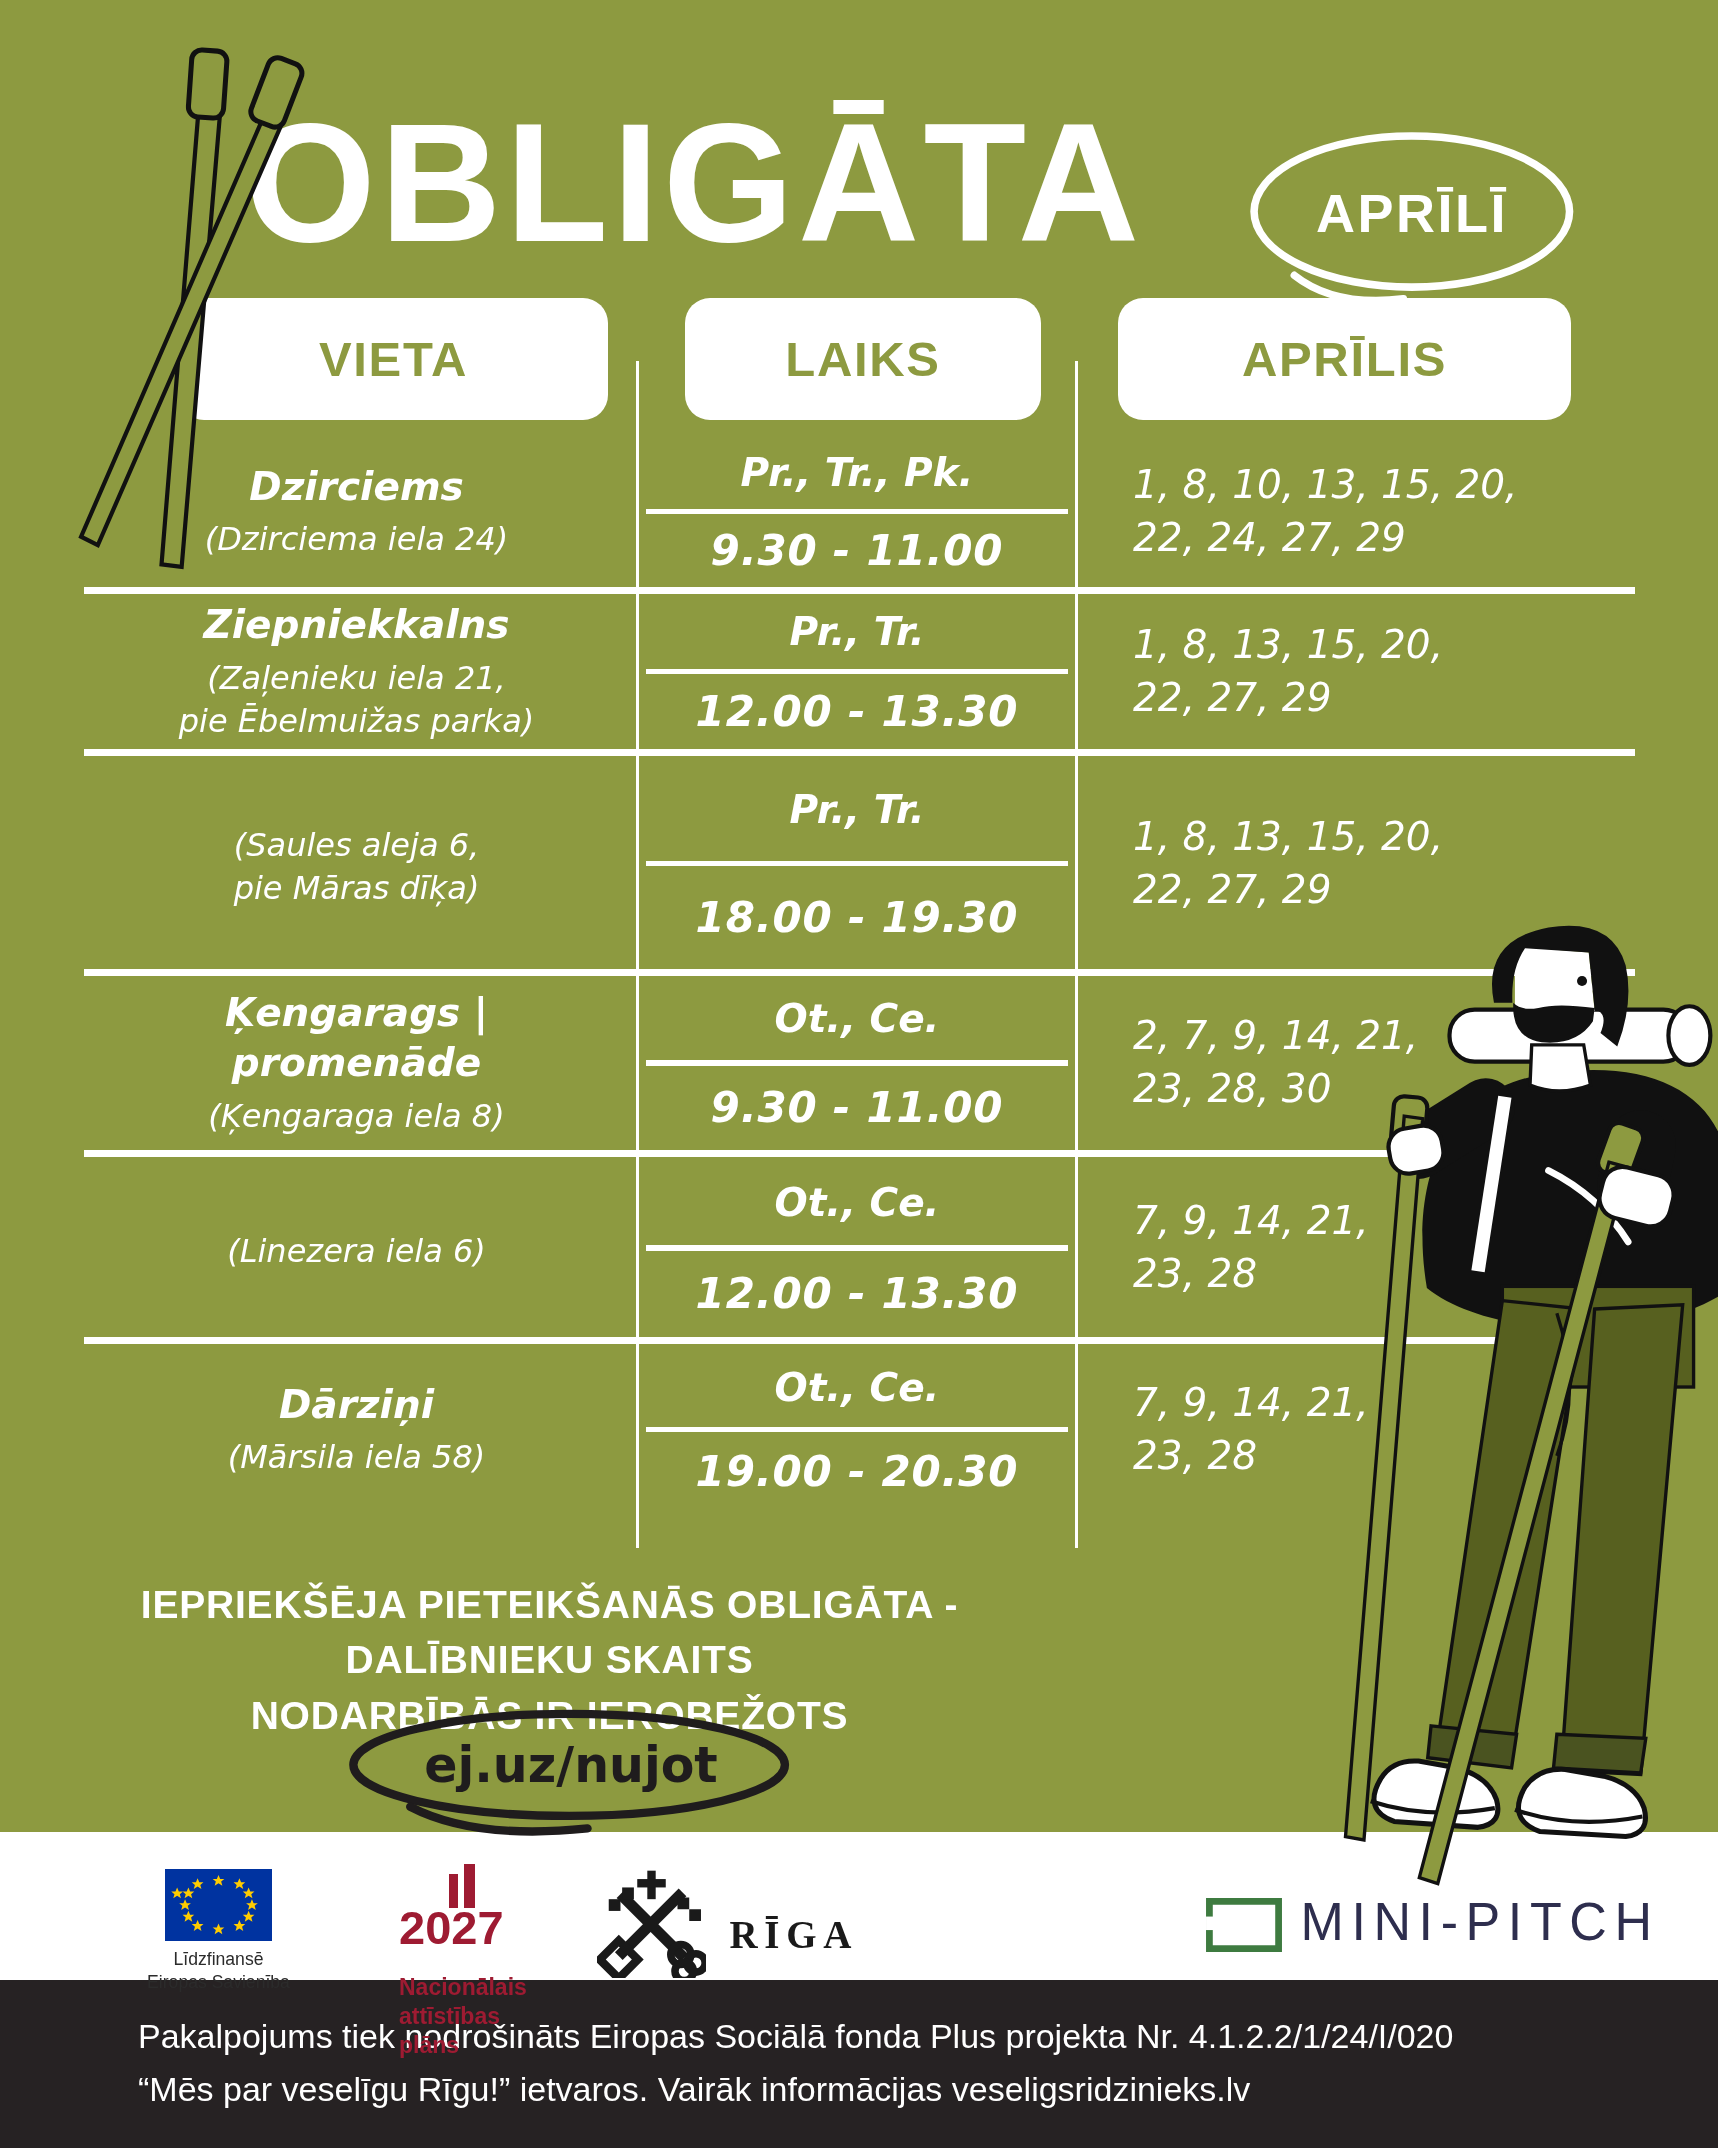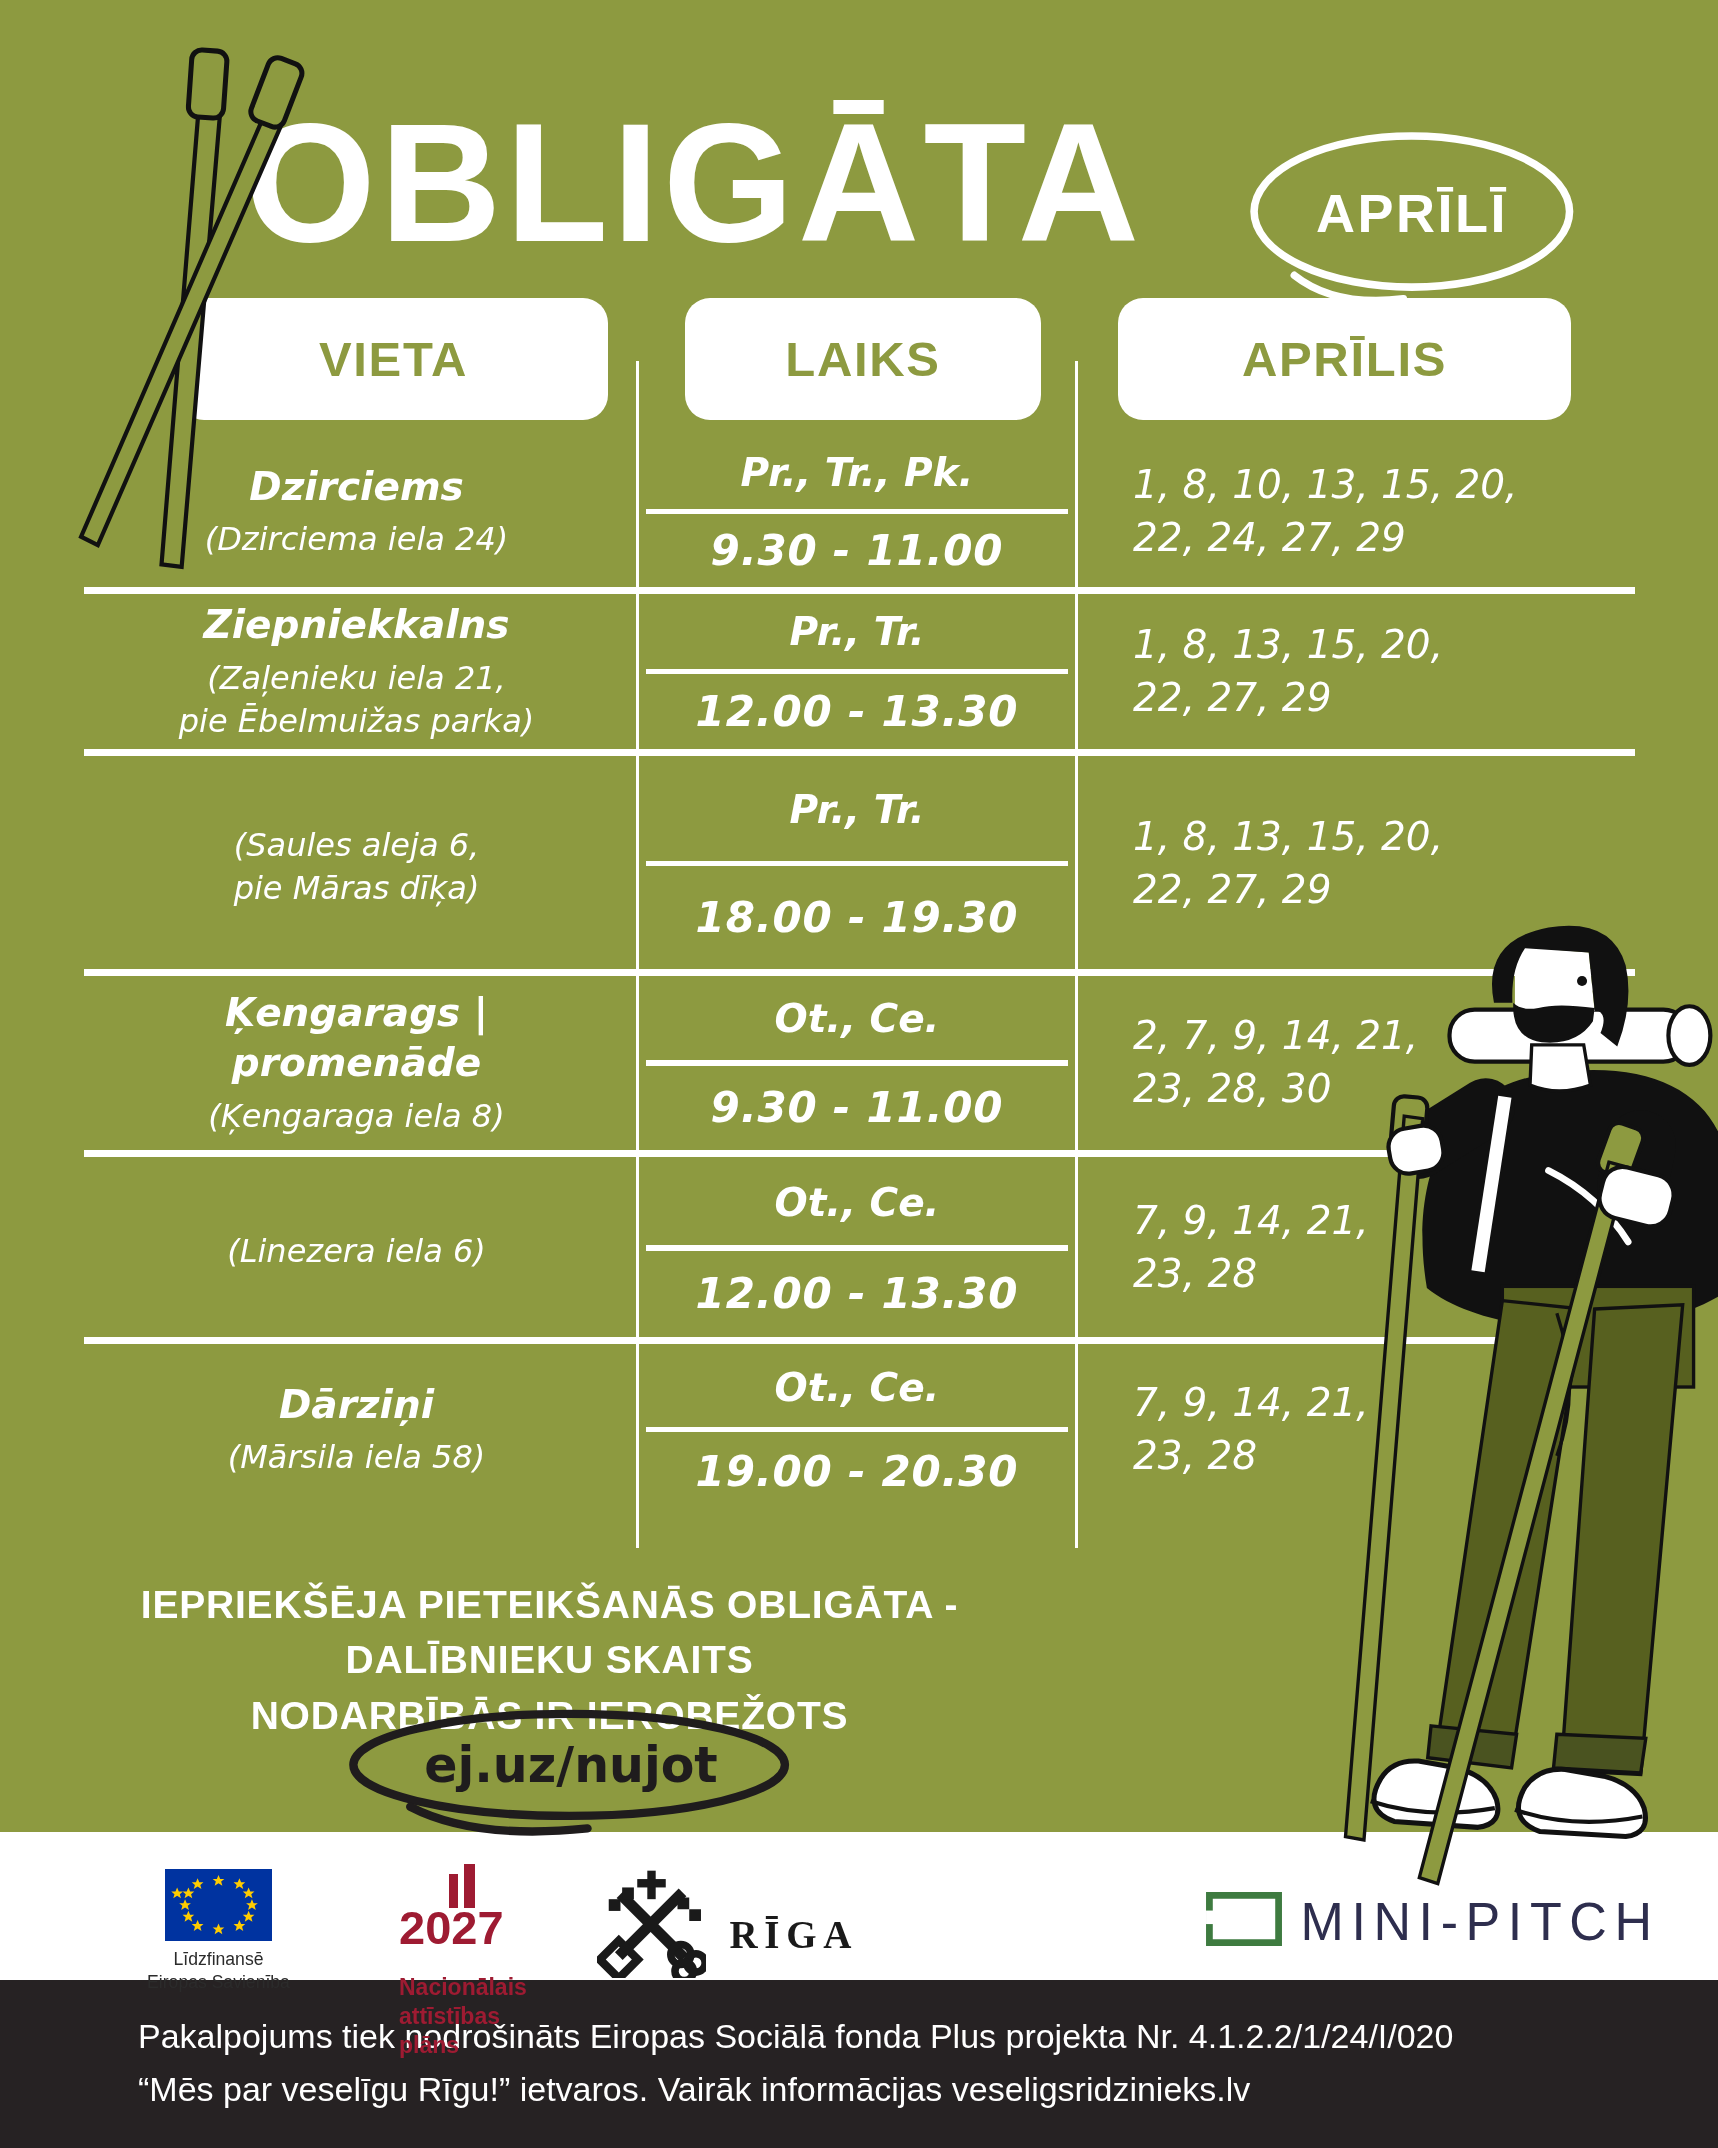--- a/index.html
+++ b/index.html
@@ -81,21 +81,21 @@
   .nap-block { position:absolute; left:399px; top:1864px; width:126px; color:#9E1B32; z-index:2; }
   .nap-bars { display:flex; justify-content:center; align-items:flex-end; gap:5.9px; height:44px; }
   .nap-bars .b1 { width:9.2px; height:34px; background:#9E1B32; display:inline-block; }
   .nap-bars .b2 { width:11px; height:44px; background:#9E1B32; display:inline-block; }
   .nap-year { font-family:"Liberation Sans", sans-serif; font-weight:700; font-size:47px; line-height:1.05; margin-top:-5px; }
   .nap-caption { font-family:"Liberation Sans", sans-serif; font-weight:700; font-size:23px; line-height:1.25; margin-top:21px; }
 
   .riga-block { position:absolute; left:597px; top:1869px; display:flex; align-items:center; gap:23.5px; z-index:2; }
   .riga-label { font-family:Liberation Serif, serif; font-weight:700; font-size:39px; letter-spacing:6.7px; color:#1a1a1a; margin-top:22px; }
 
-  .mp-block { position:absolute; left:1206px; top:1892px; display:flex; align-items:flex-start; gap:18.5px; z-index:2; }
+  .mp-block { position:absolute; left:1206px; top:1892px; display:flex; align-items:flex-end; gap:18.5px; z-index:2; }
   .mp-label {
     font-family:"Liberation Sans", sans-serif; font-weight:400; font-size:52px;
     letter-spacing:7.6px; color:#2E2E4E; transform:scale(1,1.02);
   }
 
   .legal {
     position:absolute; left:138px; top:2010px; width:1527px;
     color:#fff; font-family:"Liberation Sans", sans-serif; font-weight:400;
     font-size:34px; line-height:1.55; z-index:1;
   }

